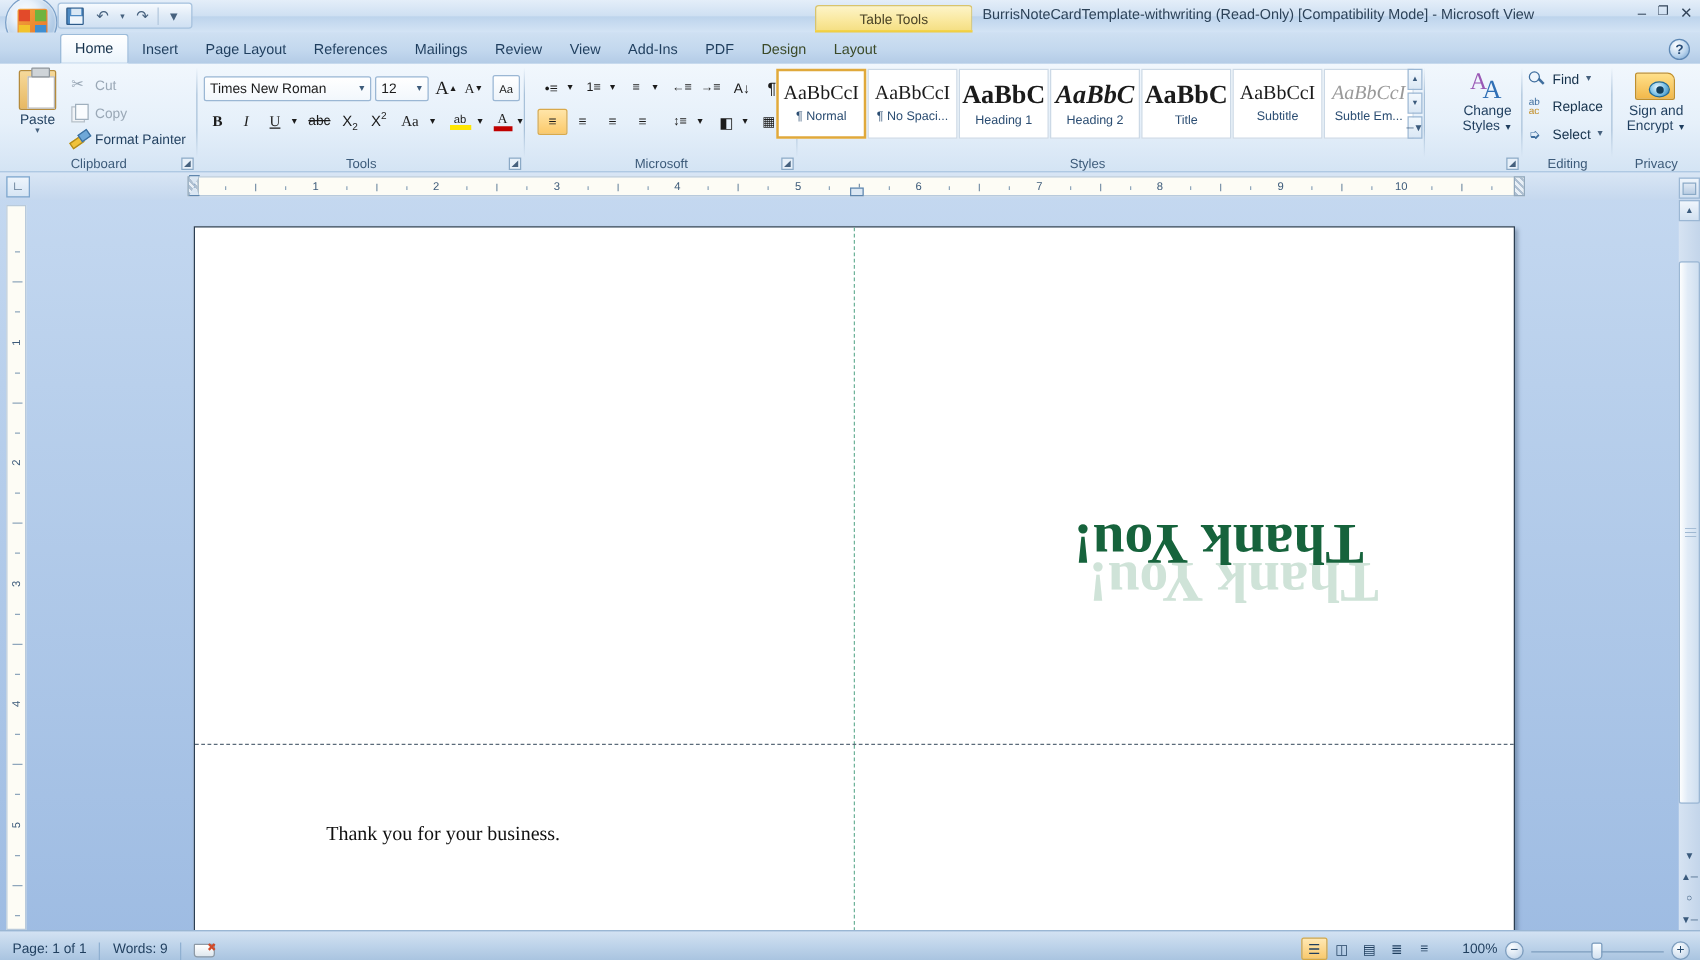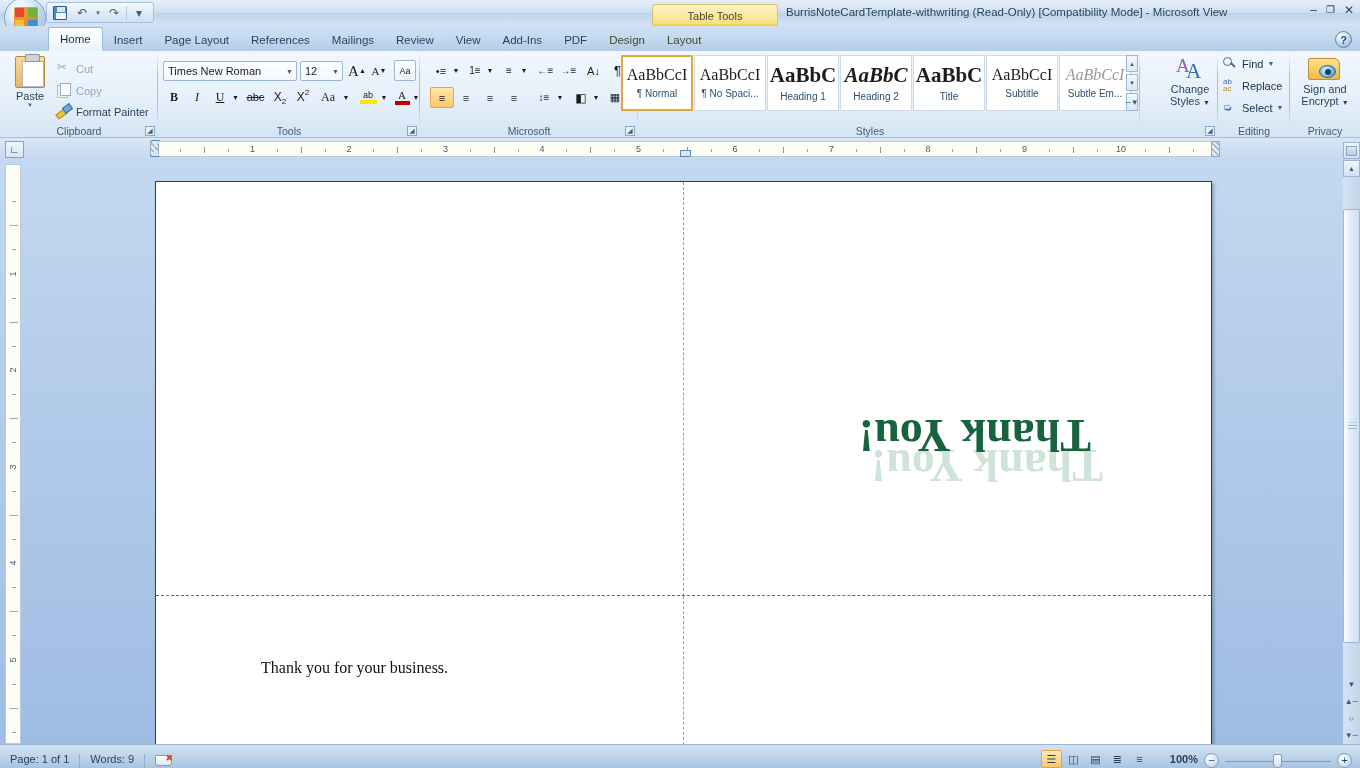--- a/index.html
+++ b/index.html
@@ -711,20 +711,20 @@
         <span>▤</span>
       </div>
     <div class="viewbtn">
         <span>≣</span>
       </div>
     <div class="viewbtn">
         <span>≡</span>
       </div>
   </div>
 
-  <div class="st-item" style="padding-right:6px;font-weight:bold;">100%</div>
+  <div class="st-item" style="padding-right:6px;">100%</div>
   <div class="zcirc">−</div>
   <div class="zoomtrack">
     <span class="line"></span>
     <span class="zoomthumb"></span>
   </div>
   <div class="zcirc" style="margin-right:8px;">+</div>
 </div>
 
 </body></html>

